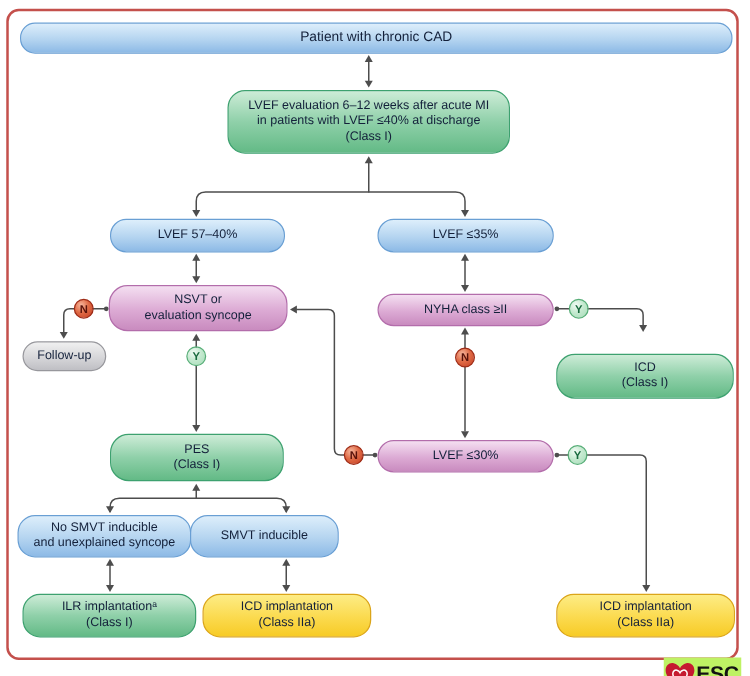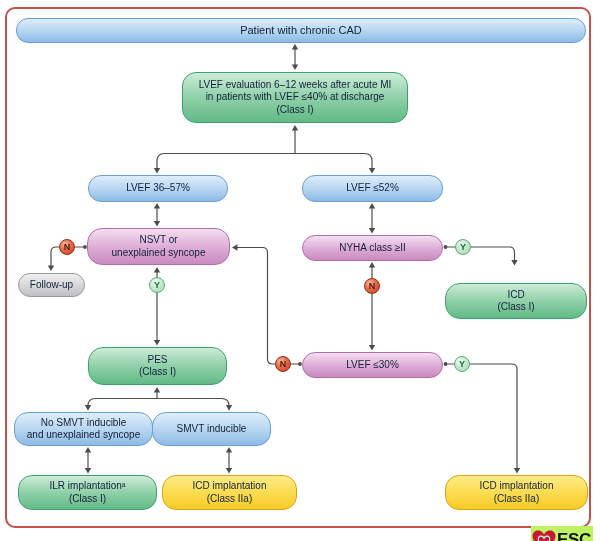--- a/index.html
+++ b/index.html
@@ -117,24 +117,24 @@
       <path d="M445.5,364 H512 Q517,364 517,369 V468.5" fill="none"></path>
       <path d="M513.8,468 L520.2,468 L517,473.5 Z" stroke="none"></path>
     </g>
   </g>
 </svg>
 
 <div class="node blue" style="left:16px;top:18px;width:570px;height:25px;font-size:11px;border-radius:12px;">Patient with chronic CAD</div>
 <div class="node green" style="left:182px;top:72px;width:226px;height:51px;border-radius:14px;">LVEF evaluation 6–12 weeks after acute MI
 in patients with LVEF ≤40% at discharge
 (Class I)</div>
-<div class="node blue" style="left:88px;top:175px;width:140px;height:27px;">LVEF 36–57%</div>
-<div class="node blue" style="left:302px;top:175px;width:141px;height:27px;">LVEF ≤52%</div>
+<div class="node blue" style="left:88px;top:175px;width:140px;height:27px;">LVEF 57–40%</div>
+<div class="node blue" style="left:302px;top:175px;width:141px;height:27px;">LVEF ≤35%</div>
 <div class="node pink" style="left:87px;top:228px;width:143px;height:37px;border-radius:15px;">NSVT or
-unexplained syncope</div>
+evaluation syncope</div>
 <div class="node gray" style="left:18px;top:273px;width:67px;height:24px;border-radius:12px;">Follow-up</div>
 <div class="node pink" style="left:302px;top:235px;width:141px;height:26px;">NYHA class ≥II</div>
 <div class="node green" style="left:445px;top:267px;width:142px;height:36px;border-radius:15px;margin-top:16px;">ICD
 (Class I)</div>
 <div class="node green" style="left:88px;top:347px;width:139px;height:38px;border-radius:15px;">PES
 (Class I)</div>
 <div class="node pink" style="left:302px;top:352px;width:141px;height:26px;">LVEF ≤30%</div>
 <div class="node blue" style="left:14px;top:412px;width:139px;height:34px;border-radius:14px;">No SMVT inducible
 and unexplained syncope</div>
 <div class="node blue" style="left:152px;top:412px;width:119px;height:34px;border-radius:14px;">SMVT inducible</div>

